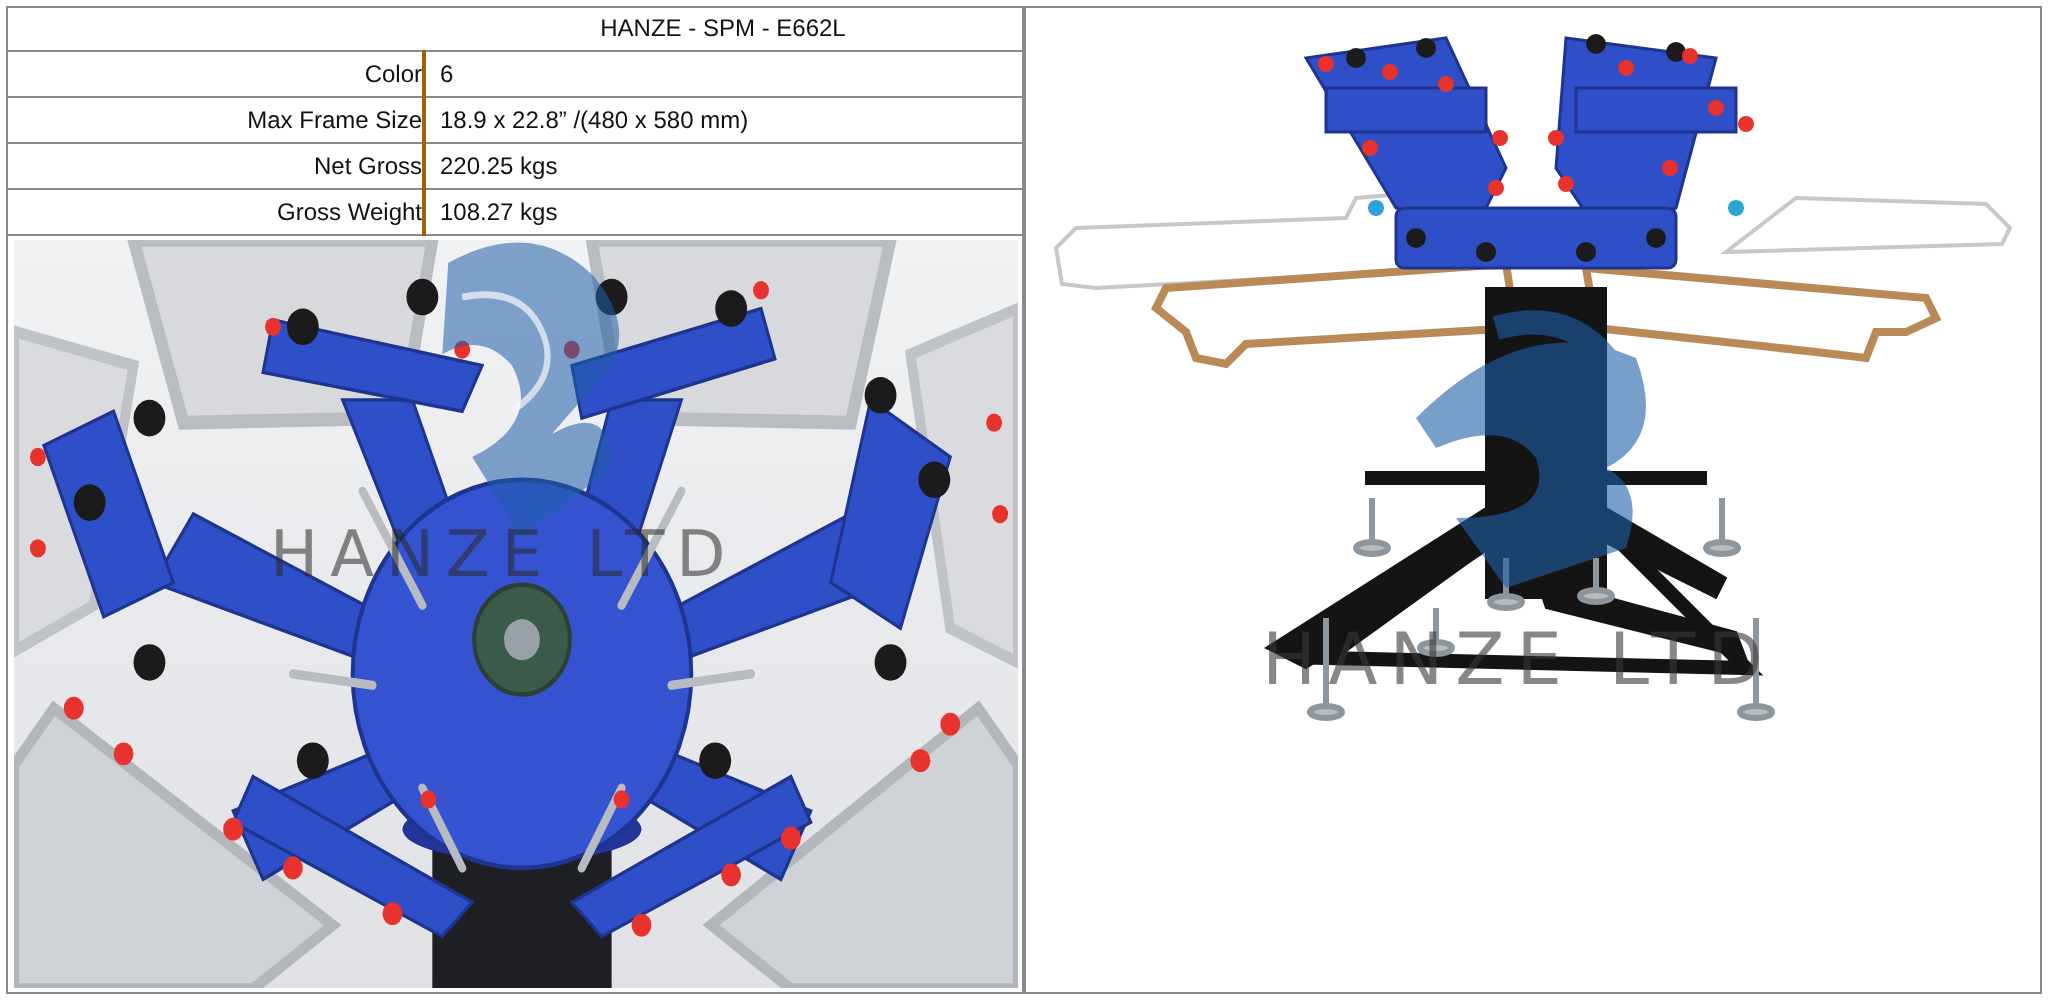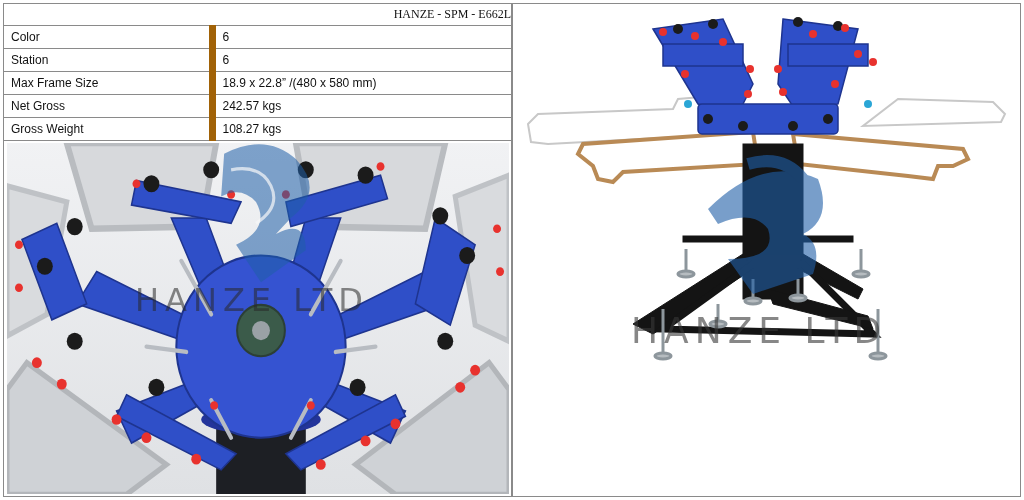--- a/index.html
+++ b/index.html
@@ -8,22 +8,22 @@
 
   .page {
     position: absolute; left: 3px; top: 3px; width: 1018px; height: 494px;
     border: 1px solid #8a8a8a; display: flex;
   }
   .left { width: 509px; height: 100%; border-right: 2px solid #8a8a8a; display: flex; flex-direction: column; }
   .right { flex: 1; height: 100%; position: relative; overflow: hidden; background: #fff; }
 
   table.spec { width: 100%; border-collapse: collapse; font-size: 12px; }
   table.spec td { height: 23px; border-bottom: 1px solid #8a8a8a; padding: 0 0 0 7px; vertical-align: middle; white-space: nowrap; }
-  table.spec td.k { width: 208px; border-right: 7px solid #a16207; }
-  table.spec td.title { text-align: right; padding-left: 208px; height: 21px; font-family: Liberation Serif, serif; }
+  table.spec td.k { width: 208px; border-right: 2px solid #a16207; text-align: right; }
+  table.spec td.title { text-align: center; padding-left: 208px; height: 21px; }
 
   .photo-left { flex: 1; position: relative; overflow: hidden; background: #e9eaec; margin: 2px 2px 2px 3px; }
   .photo-left svg, .right svg { position: absolute; left: 0; top: 0; width: 100%; height: 100%; }
 
   .wm-text {
     position: absolute; font-family: "DejaVu Sans", sans-serif; font-weight: normal;
     letter-spacing: 6px; color: rgba(40,40,40,0.55); white-space: nowrap;
   }
 </style>
 </head>
@@ -34,30 +34,26 @@
     <table class="spec">
       <tbody>
           <tr>
         <td class="title" colspan="2">HANZE - SPM - E662L</td>
       </tr>
       <tr>
         <td class="k">Color</td>
         <td>6</td>
       </tr>
       <tr>
-        <td class="k">Station</td>
-        <td>6</td>
-      </tr>
-      <tr>
         <td class="k">Max Frame Size</td>
         <td>18.9 x 22.8” /(480 x 580 mm)</td>
       </tr>
       <tr>
         <td class="k">Net Gross</td>
-        <td>242.57 kgs</td>
+        <td>220.25 kgs</td>
       </tr>
       <tr>
         <td class="k">Gross Weight</td>
         <td>108.27 kgs</td>
       </tr>
     </tbody>
       </table>
 
     <div class="photo-left">
       <svg viewBox="0 0 504 328" preserveAspectRatio="none">

